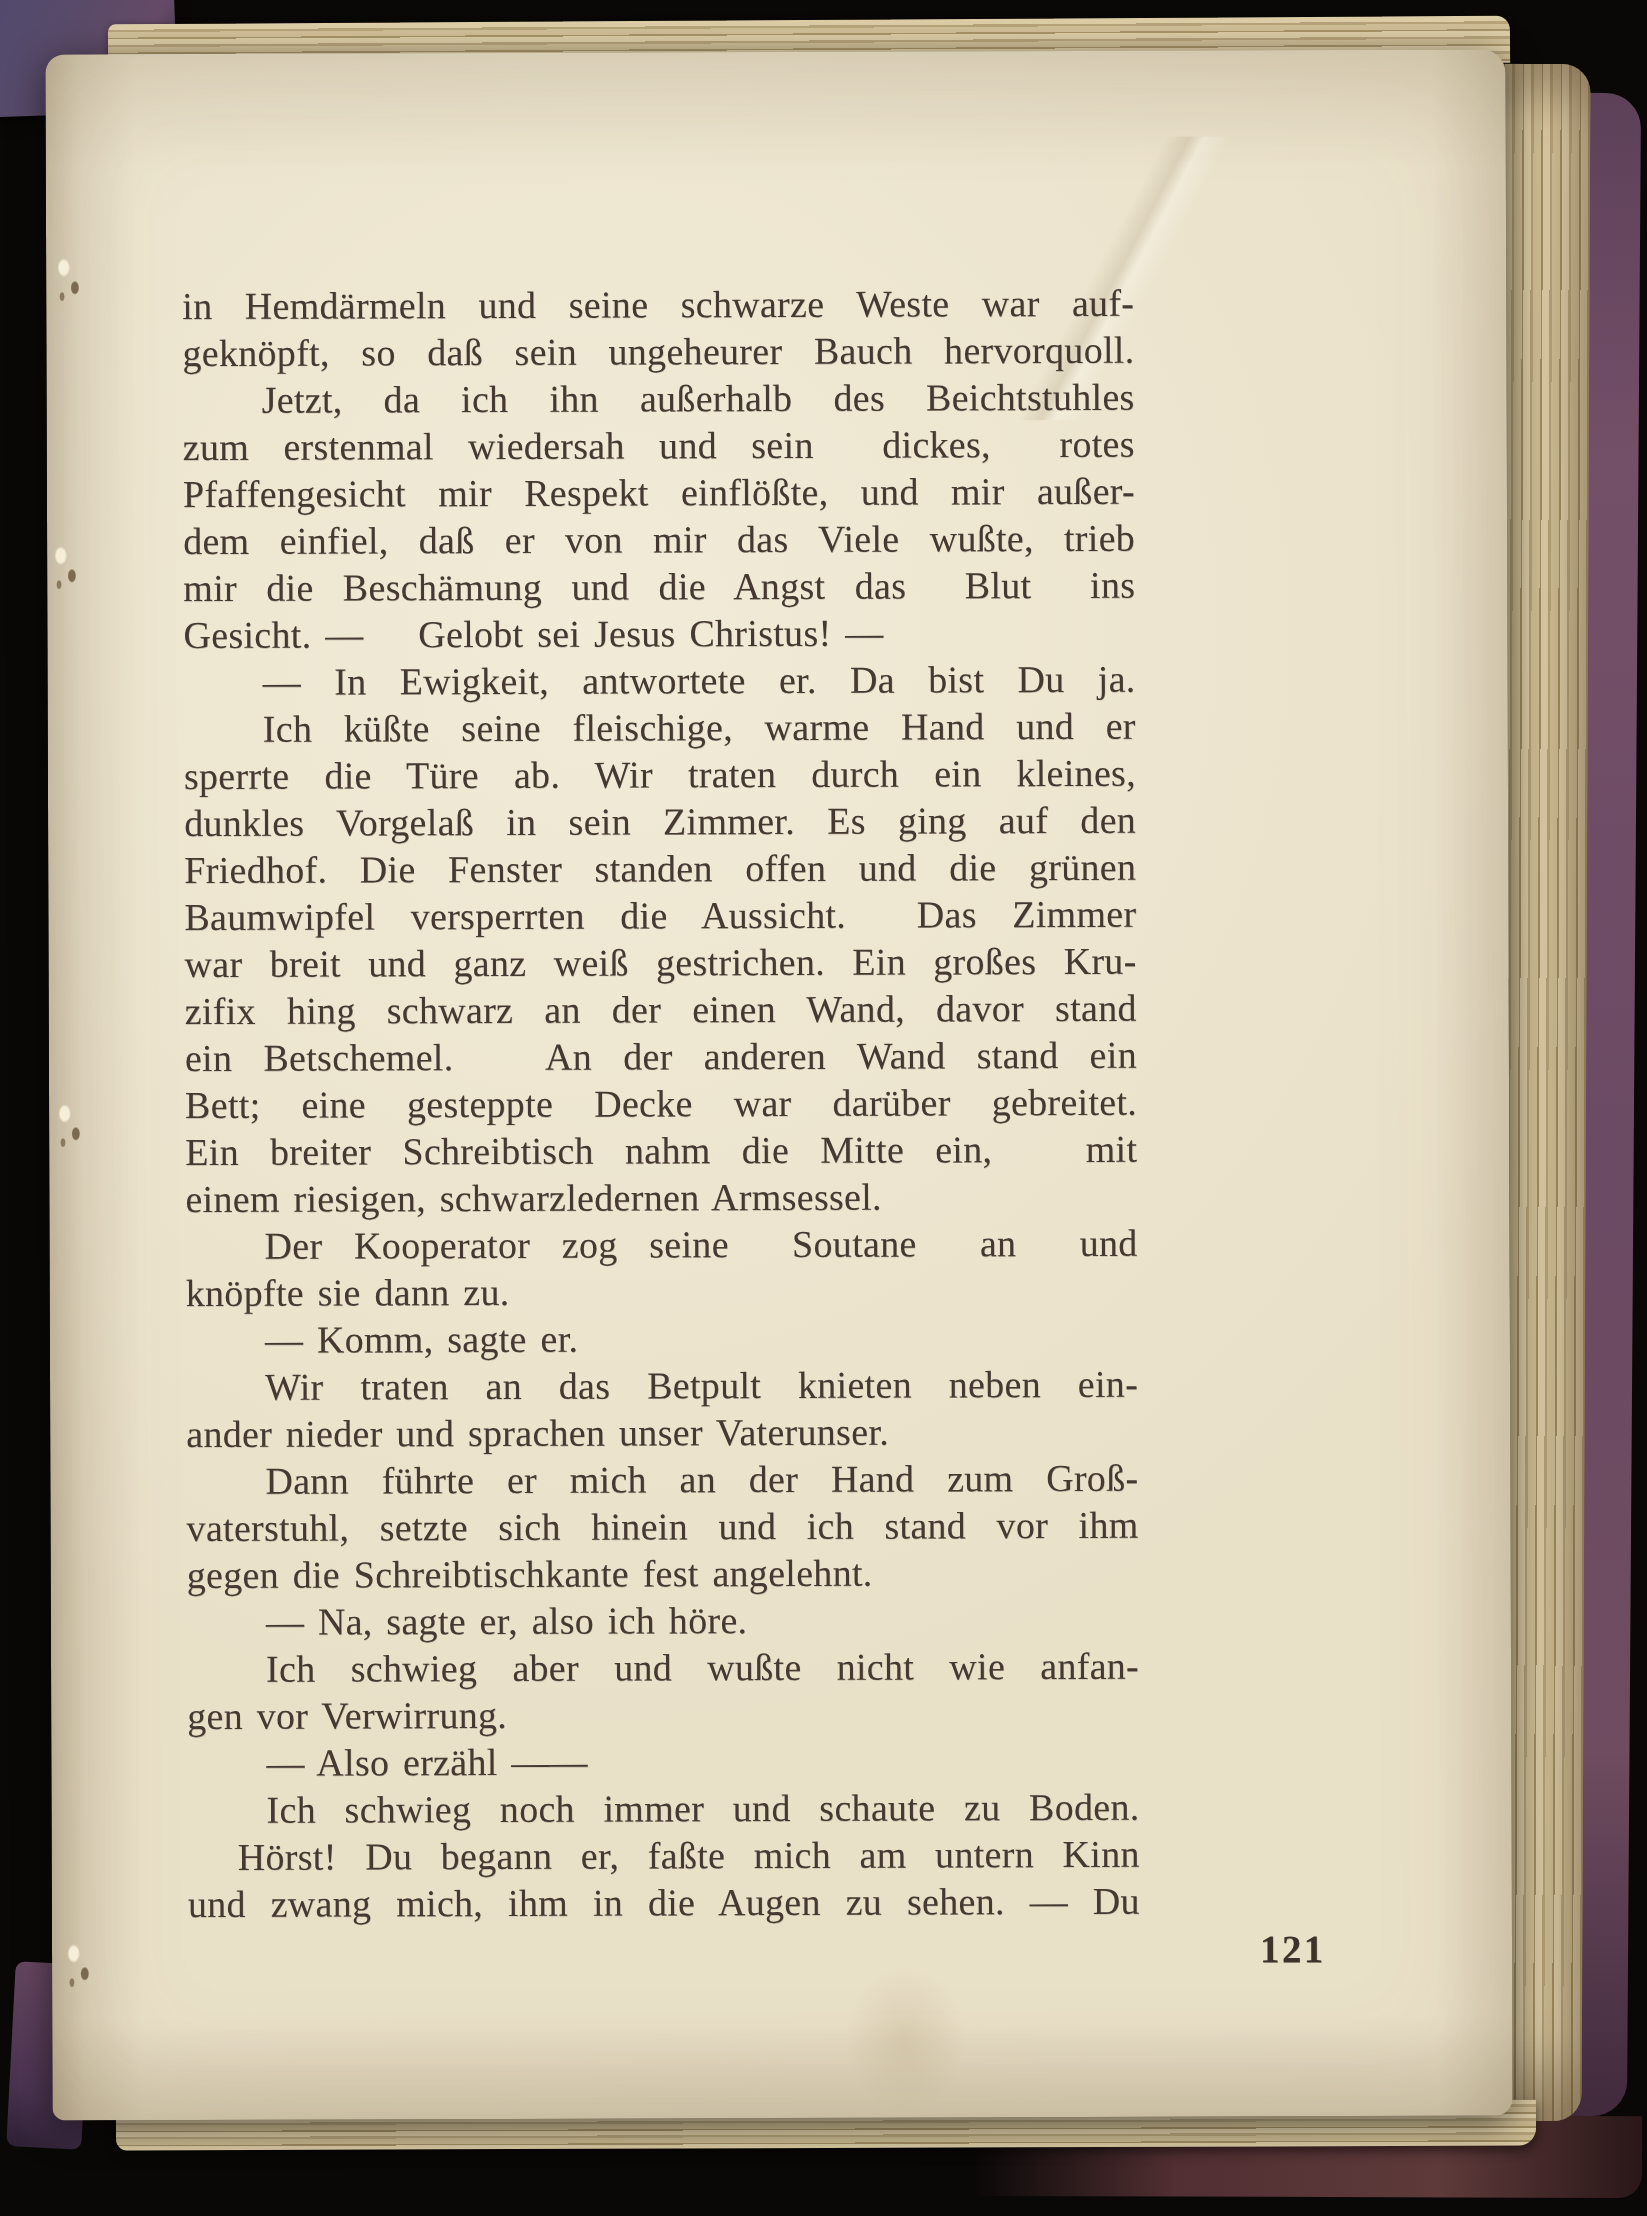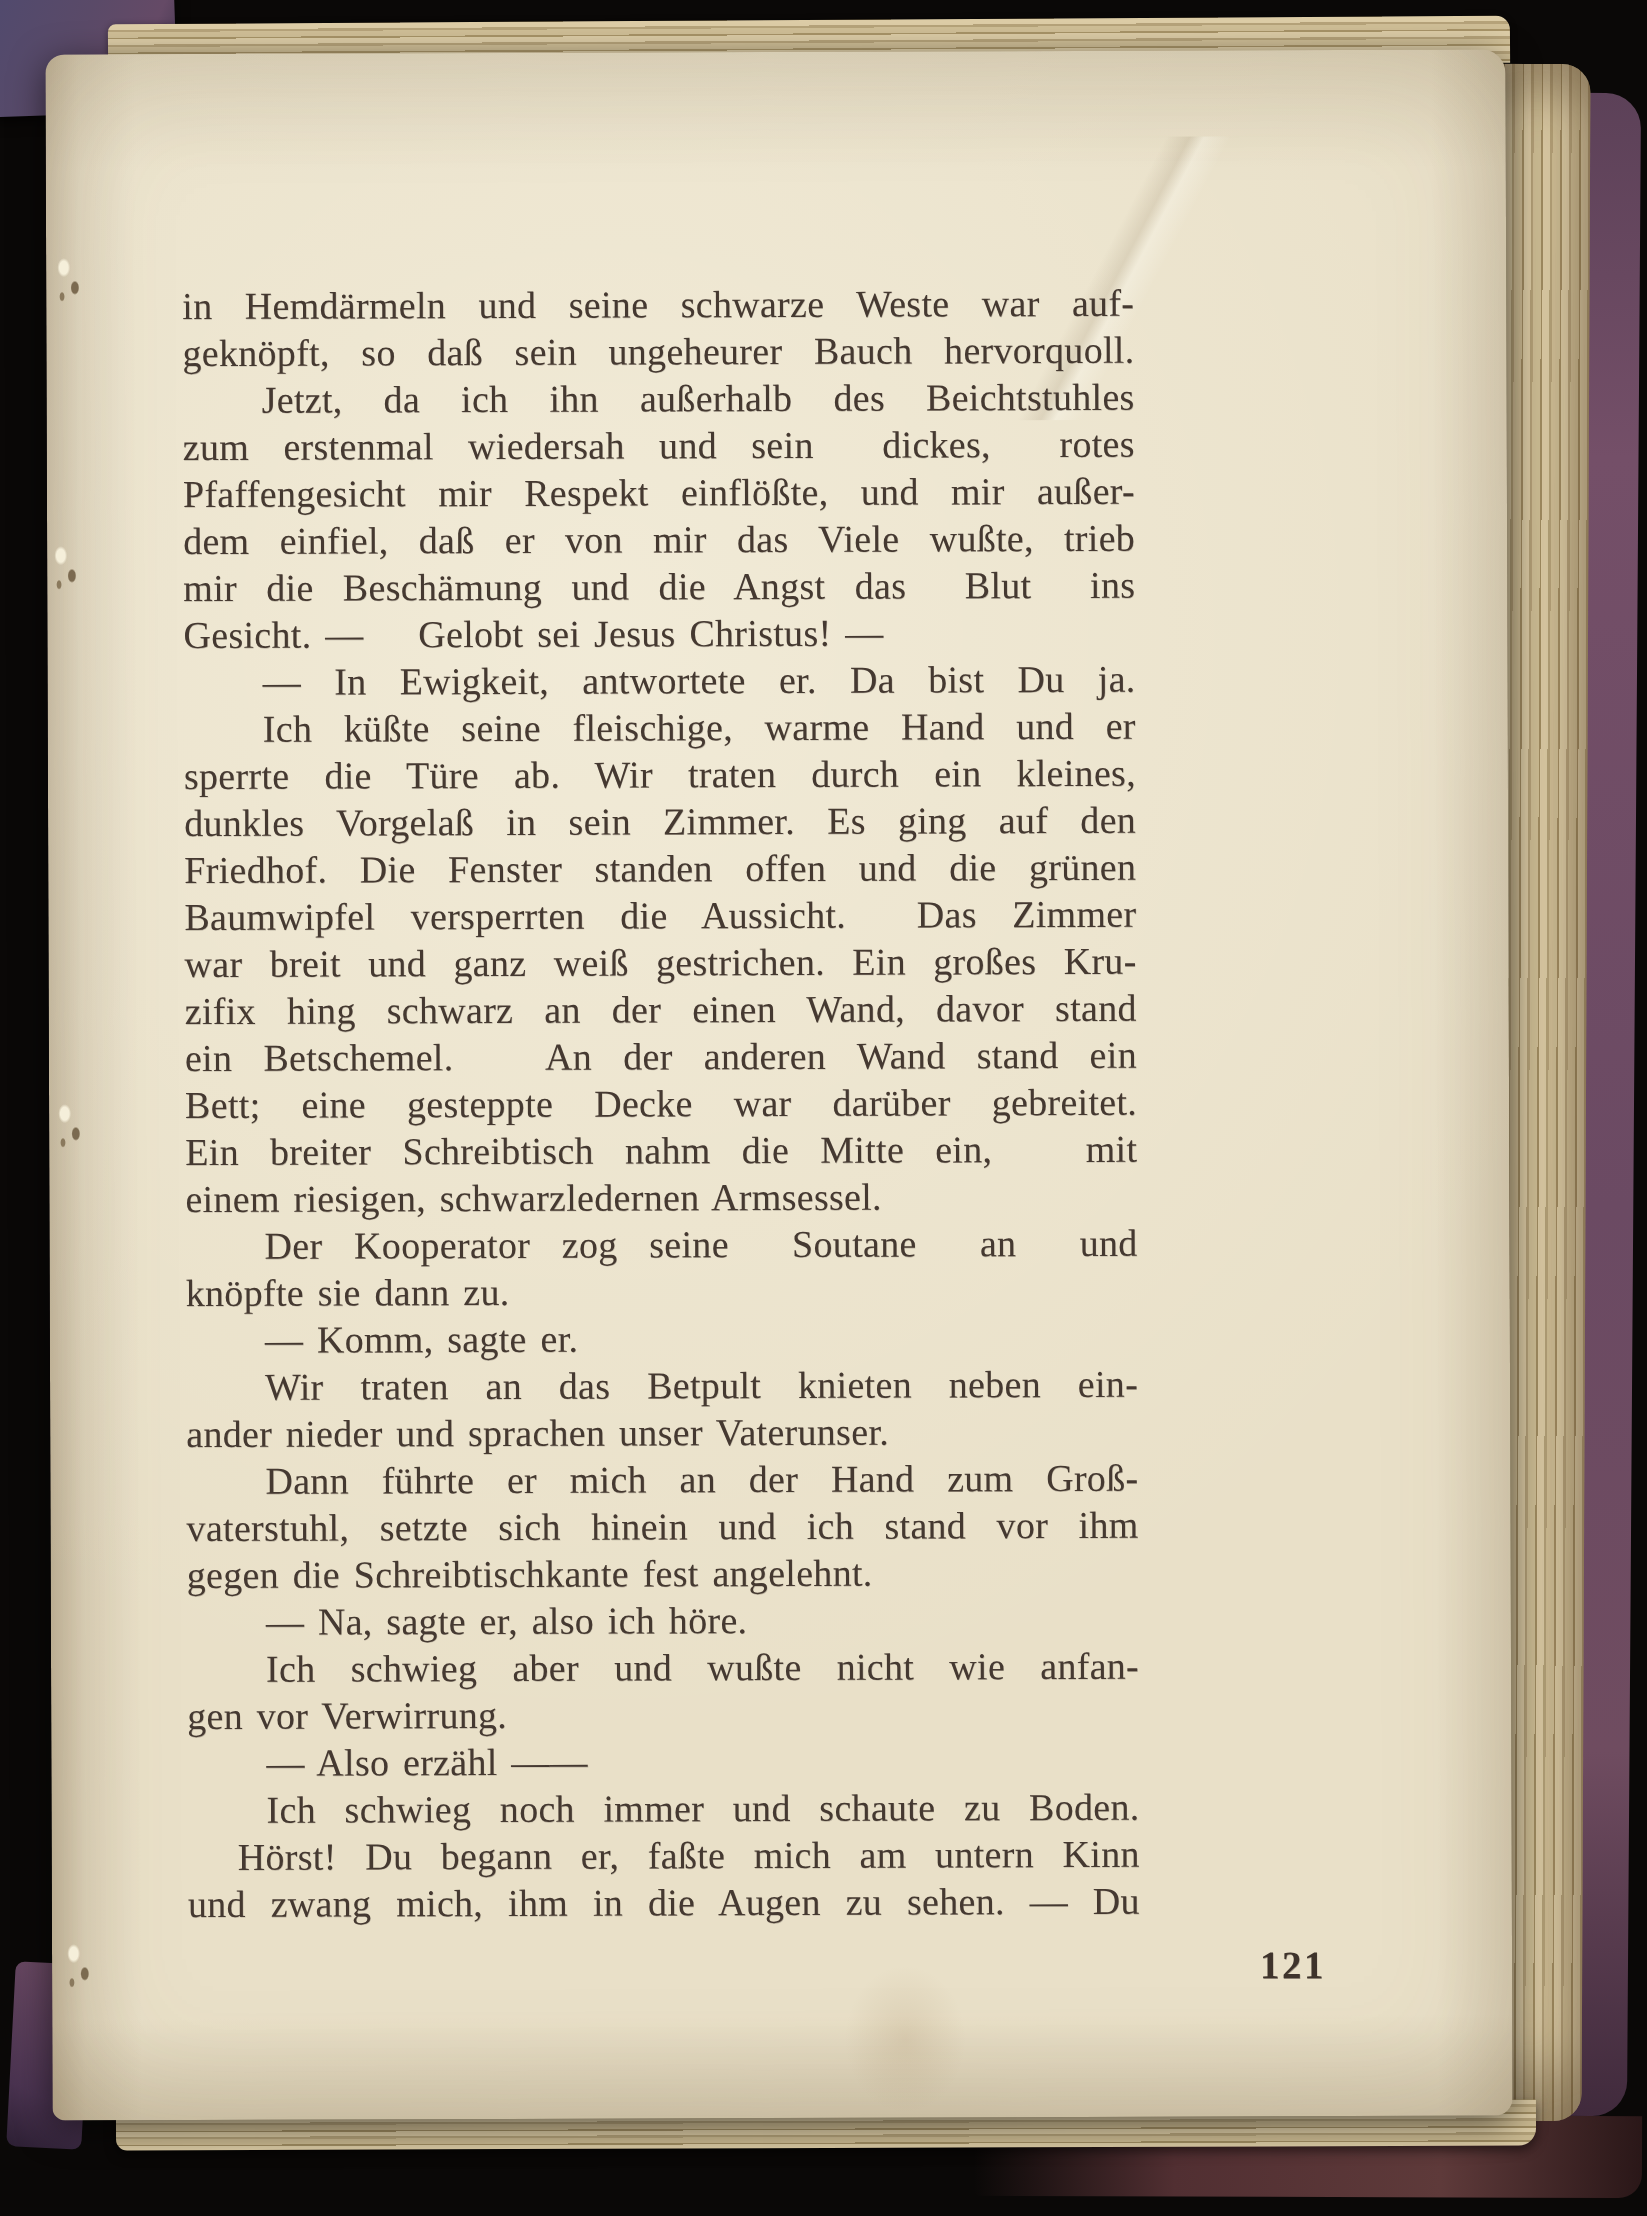--- a/index.html
+++ b/index.html
@@ -119,21 +119,20 @@
     white-space:pre-wrap;
   }
   .line.just{text-align:justify;text-align-last:justify;}
   .line.ind1{text-indent:79px;}
   .line.ind2{text-indent:50px;}
 
   .page-number{
     position:absolute;left:1208px;top:1876px;z-index:6;
     color:#3e332b;font-size:39px;font-weight:bold;letter-spacing:2.4px;
     text-shadow:0.4px 0.8px 0.6px rgba(62,51,43,.4);
-    margin-top:16px;
   }
 </style>
 </head>
 <body>
 
 <div class="scene">
 
   <div class="cover-top-left"></div>
   <div class="cover-right"></div>
   <div class="cover-bottom-left"></div>

